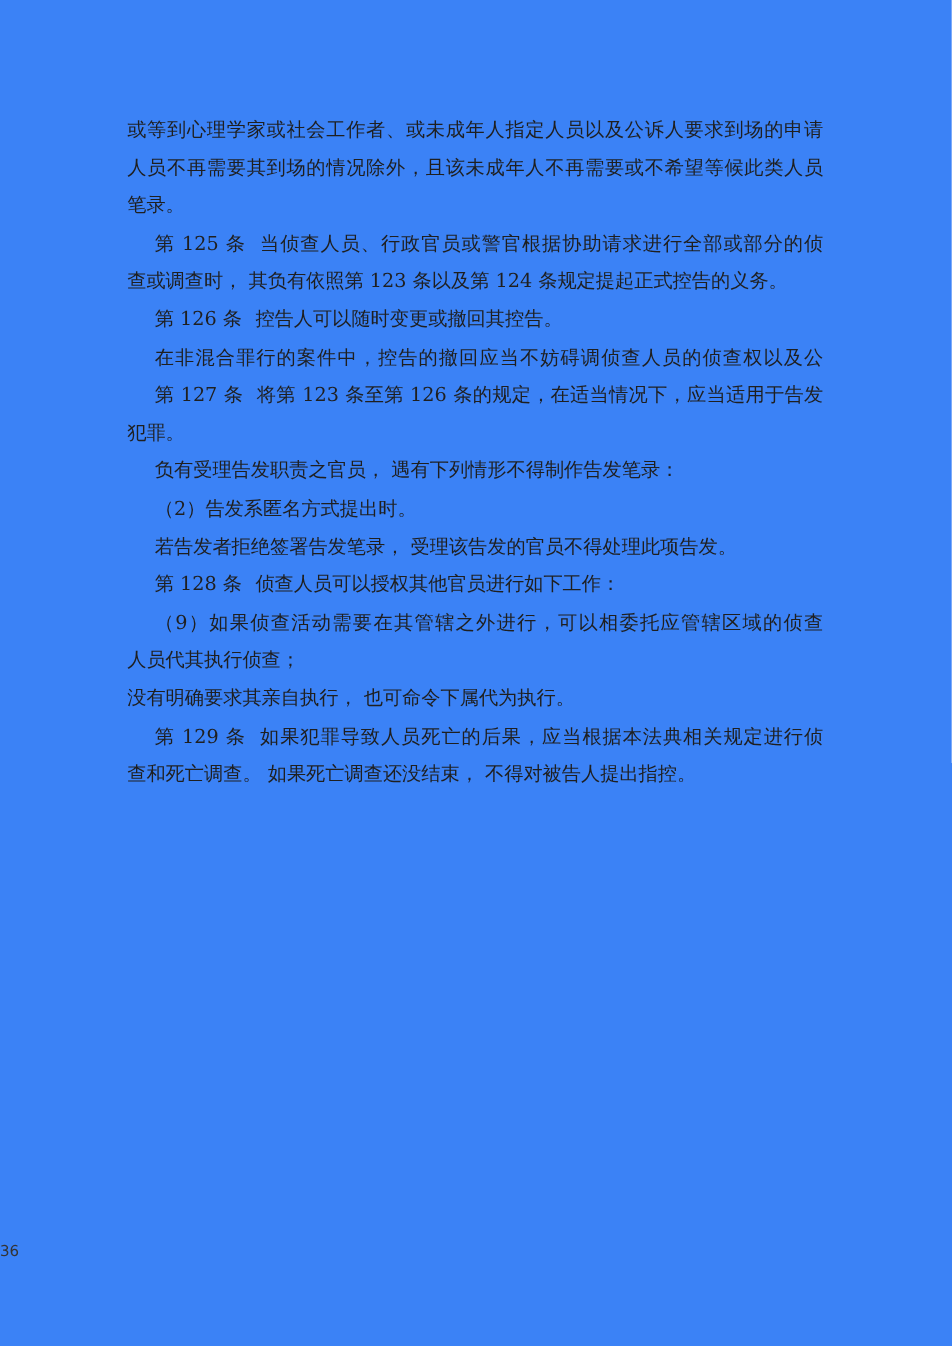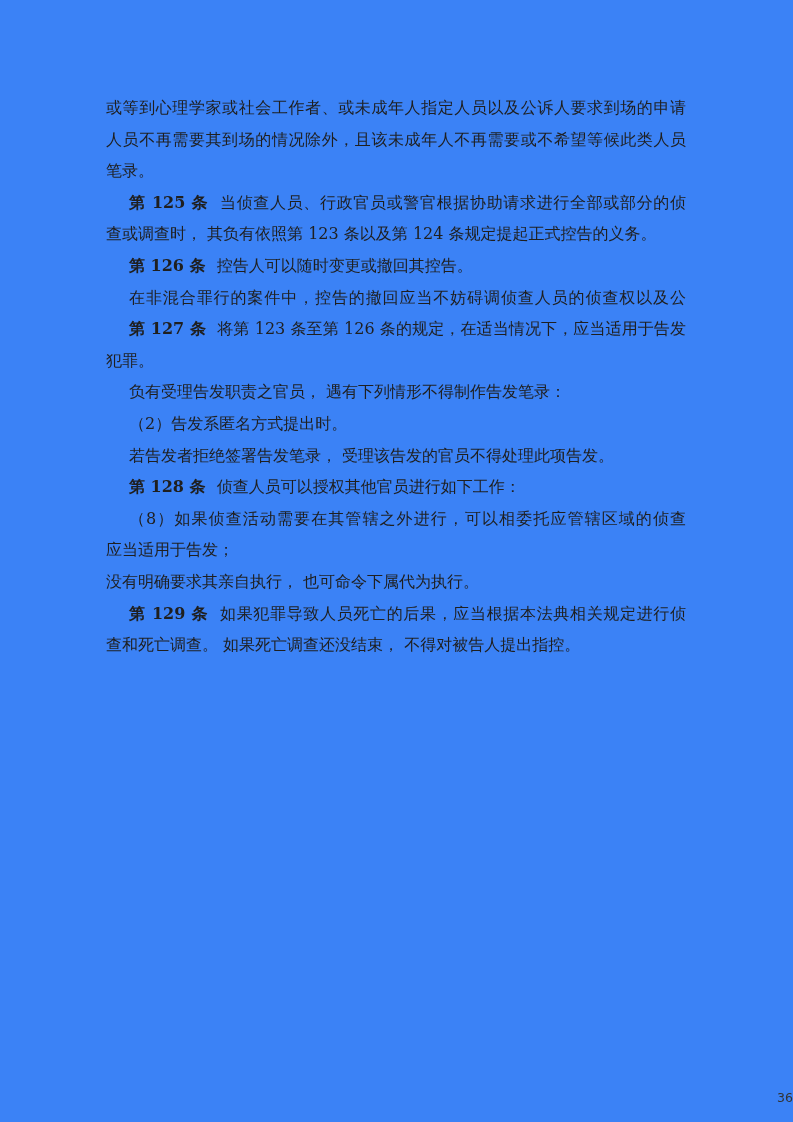--- a/index.html
+++ b/index.html
@@ -31,29 +31,29 @@
   .para { margin: 0; padding: 0; }
   .line {
     text-align: justify;
     text-justify: inter-character;
   }
   
   .line.just { text-align-last: justify; }
   
   .line.indent { text-indent: 23px; }
   .article-label {
-    font-weight: bold;
+    font-weight: normal;
     margin-right: 6px;
   }
   .page-number {
     position: absolute;
     left: 0;
-    top: 1090px;
+    top: 1035px;
     width: 793px;
-    text-align: right;
+    text-align: left;
     font-family: "DejaVu Sans", sans-serif;
     font-size: 12.5px;
     color: #333333;
   }
 </style>
 </head>
 <body>
 
 <div class="page">
   <div class="text-block">
@@ -82,22 +82,22 @@
       <div class="para">
         <div class="line indent"><span>（2）告发系匿名方式提出时。</span></div>
       </div>
       <div class="para">
         <div class="line indent"><span>若告发者拒绝签署告发笔录， 受理该告发的官员不得处理此项告发。</span></div>
       </div>
       <div class="para">
         <div class="line indent"><span class="article-label">第 128 条</span> <span>侦查人员可以授权其他官员进行如下工作：</span></div>
       </div>
       <div class="para">
-        <div class="line just indent"><span>（8）如果侦查活动需要在其管辖之外进行，可以相委托应管辖区域的侦查</span></div>
-        <div class="line"><span>应当适用于告发；</span></div>
+        <div class="line just indent"><span>（9）如果侦查活动需要在其管辖之外进行，可以相委托应管辖区域的侦查</span></div>
+        <div class="line"><span>人员代其执行侦查；</span></div>
       </div>
       <div class="para">
         <div class="line"><span>没有明确要求其亲自执行， 也可命令下属代为执行。</span></div>
       </div>
       <div class="para">
         <div class="line just indent"><span class="article-label">第 129 条</span> <span>如果犯罪导致人员死亡的后果，应当根据本法典相关规定进行侦</span></div>
         <div class="line"><span>查和死亡调查。 如果死亡调查还没结束， 不得对被告人提出指控。</span></div>
       </div>
     </div>
   <div class="page-number">36</div>

